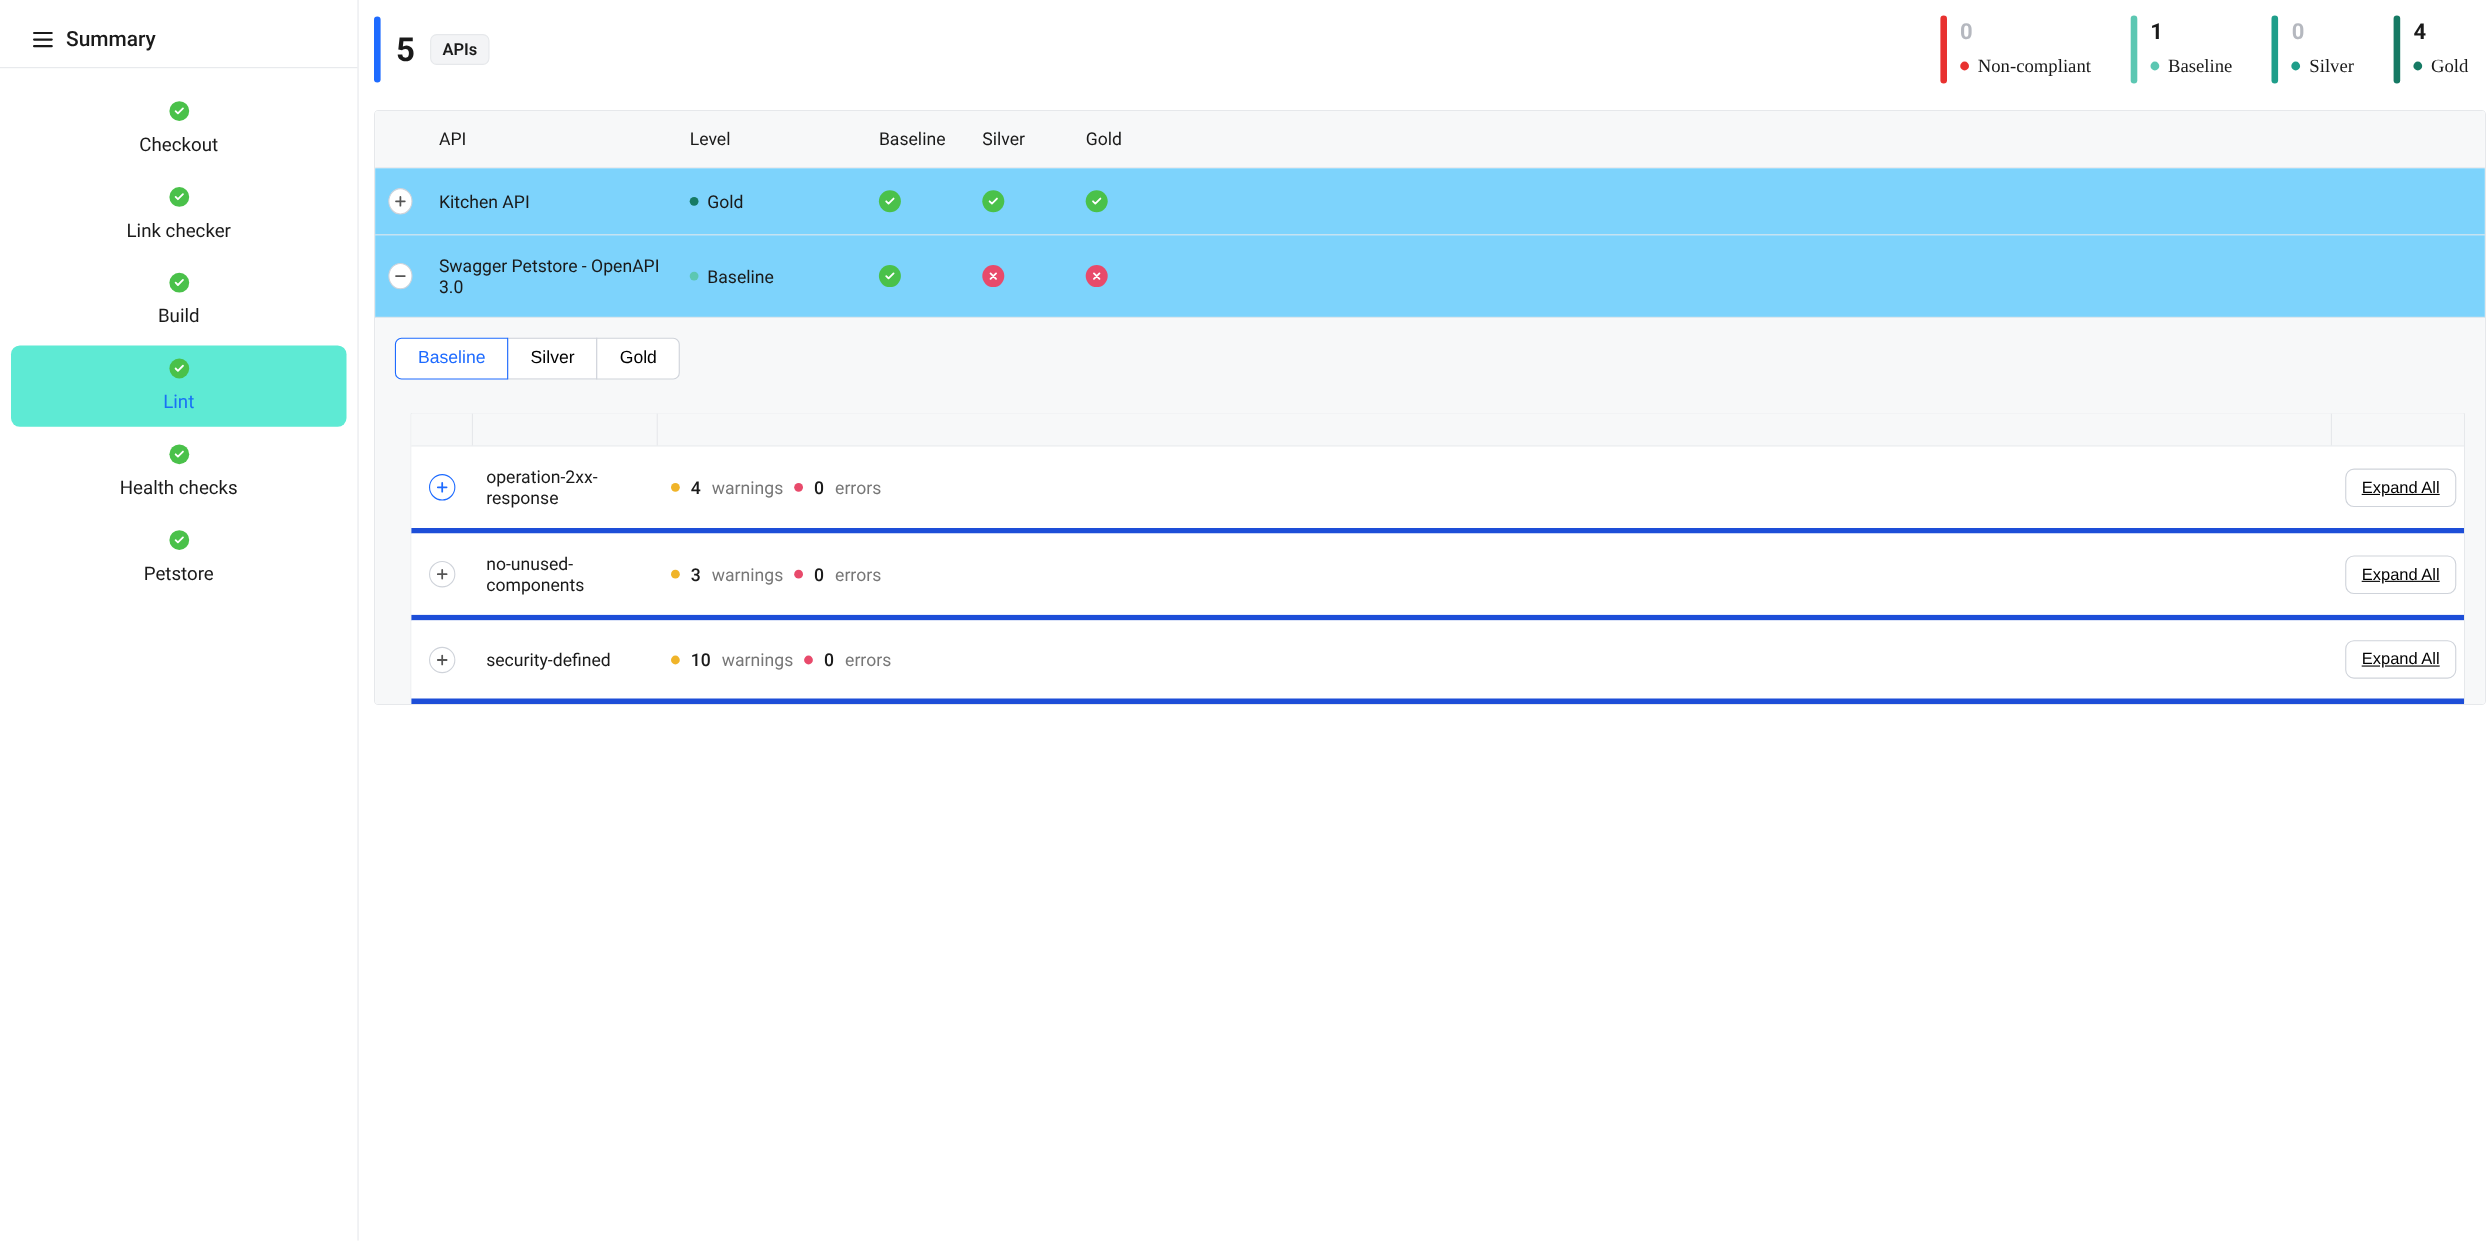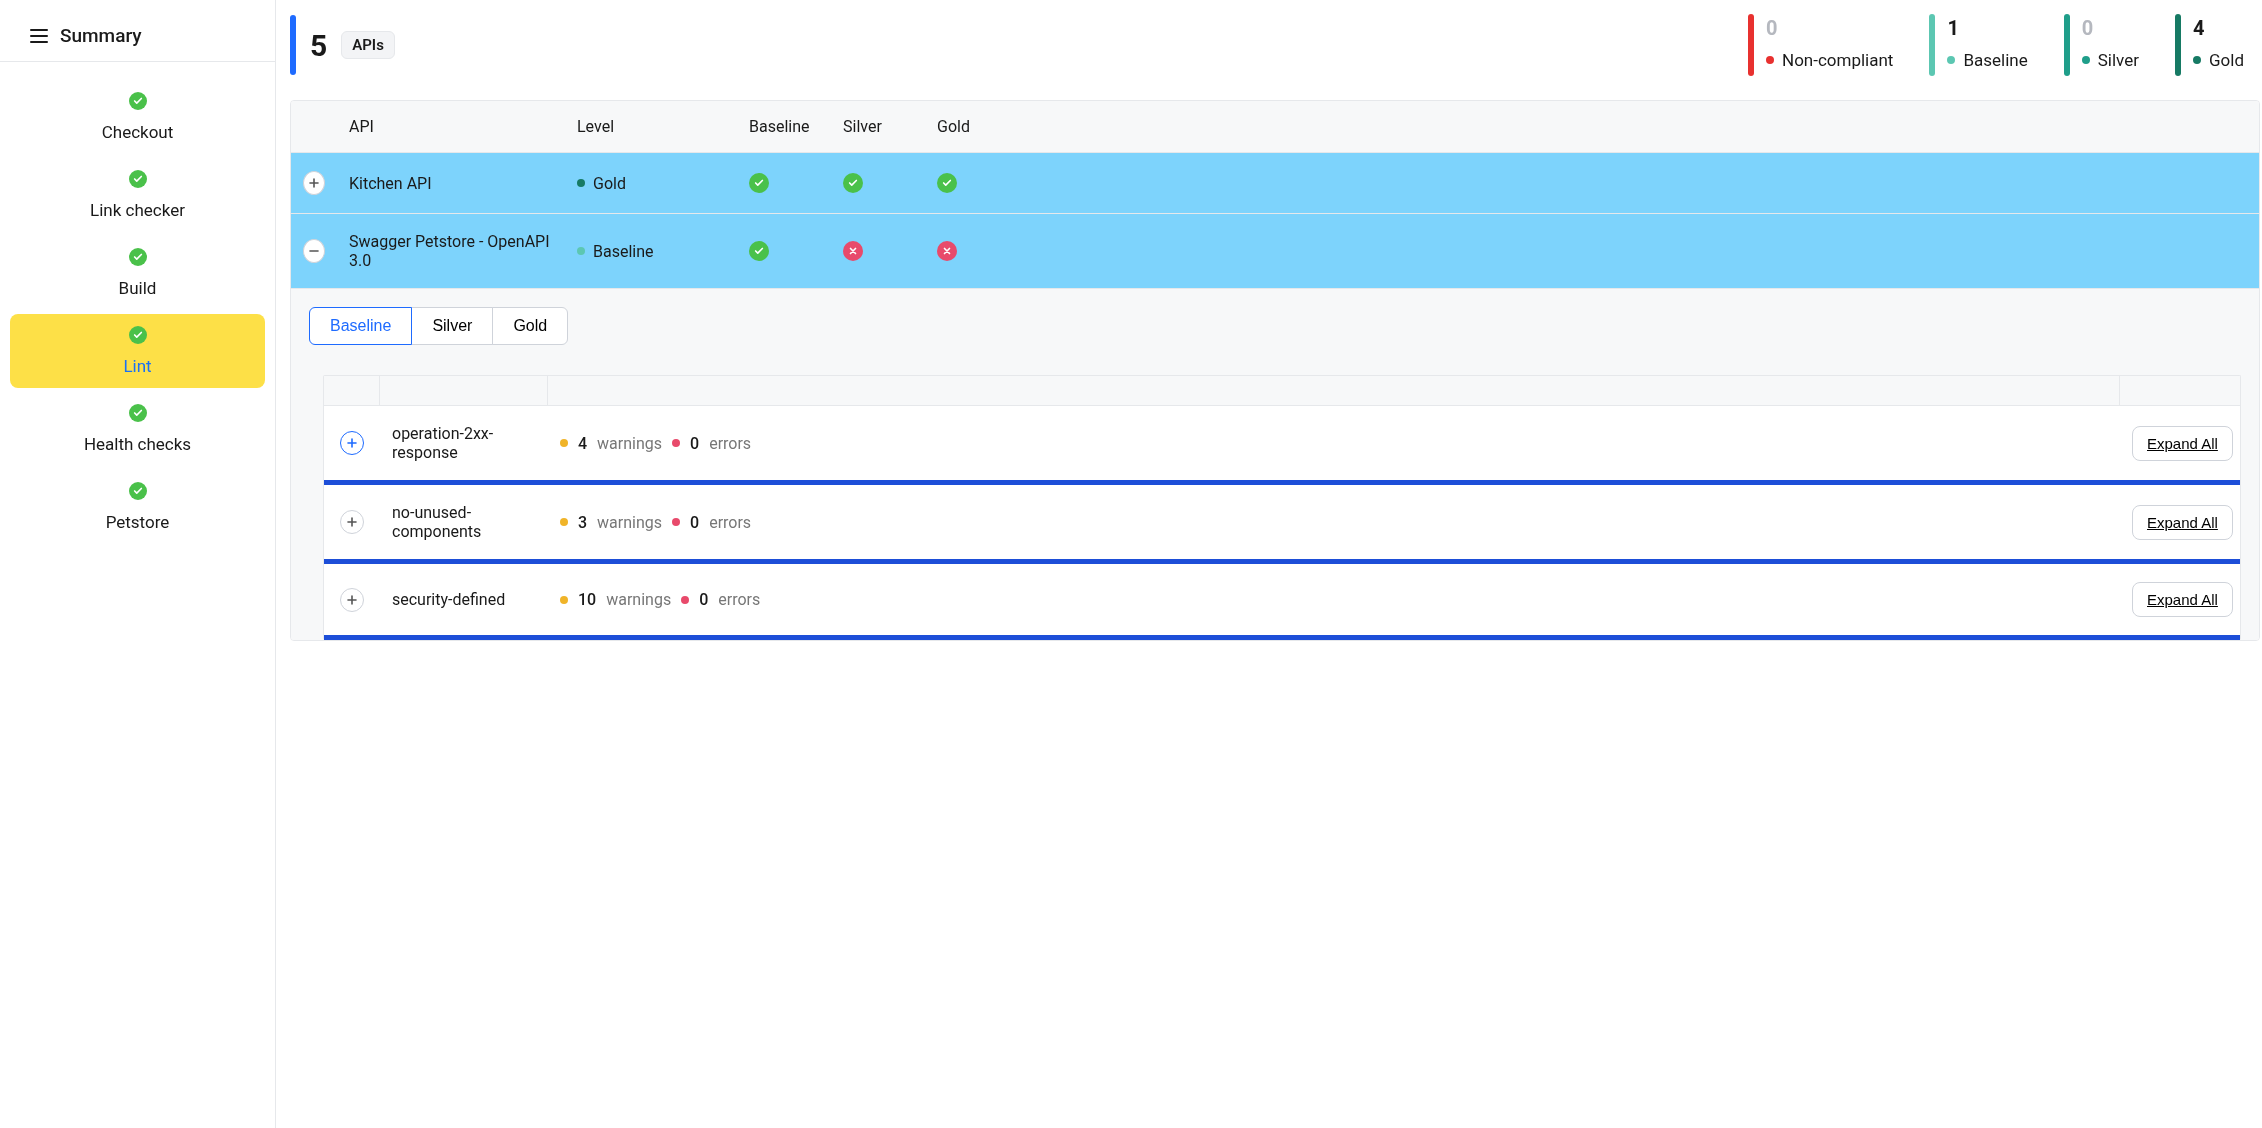--- a/index.html
+++ b/index.html
@@ -1,45 +1,45 @@
 <!DOCTYPE html>
 <html><head>
 <meta charset="utf-8">
 <style>
   * { box-sizing: border-box; margin: 0; padding: 0; }
   body { font-family: -apple-system, BlinkMacSystemFont, "Segoe UI", Roboto, Helvetica, Arial, sans-serif; background: #fff; color: #1a1a1a; }
   .app { display: flex; width: 100%; min-height: 100vh; }
 
   
-  .sidebar { width: 276px; border-right: 1px solid #e6e8eb; padding-top: 10px; }
+  .sidebar { width: 326px; border-right: 1px solid #e6e8eb; padding-top: 10px; }
   .sidebar-header { display: flex; align-items: center; gap: 12px; padding: 14px 30px; border-bottom: 1px solid #e6e8eb; font-size: 19px; font-weight: 500; }
   .hamburger { display: flex; flex-direction: column; gap: 4px; cursor: pointer; }
   .hamburger span { display: block; width: 18px; height: 2px; background: #1a1a1a; border-radius: 1px; }
   .sidebar-nav { padding: 18px 10px; display: flex; flex-direction: column; gap: 4px; }
   .nav-item { display: flex; align-items: center; gap: 12px; padding: 12px 20px; border-radius: 8px; font-size: 17px; cursor: pointer; flex-direction: column; }
-  .nav-item.active { background: #fde047; color: #1971f5; }
+  .nav-item.active { background: #5eead4; color: #1971f5; }
   .check-badge { width: 18px; height: 18px; border-radius: 50%; background: #4ac14a; display: flex; align-items: center; justify-content: center; flex-shrink: 0; }
   .check-badge svg { width: 10px; height: 10px; }
 
   
   .main { flex: 1; padding: 14px 0 0 14px; }
 
   
   .stats { display: flex; align-items: stretch; gap: 0; margin-bottom: 24px; }
   .stat-total { display: flex; align-items: center; gap: 14px; padding: 0 20px 0 0; }
   .stat-total .bar { width: 6px; height: 60px; border-radius: 3px; background: #1e6bff; }
   .stat-total .num { font-size: 30px; font-weight: 700; }
   .stat-total .chip { background: #f3f4f6; border: 1px solid #e6e8eb; border-radius: 6px; padding: 4px 10px; font-size: 15px; font-weight: 600; }
   .stat-spacer { flex: 1; }
   .stat { display: flex; align-items: flex-start; gap: 12px; padding: 0 18px; }
   .stat .bar { width: 6px; height: 62px; border-radius: 3px; }
   .stat .content { display: flex; flex-direction: column; gap: 10px; padding-top: 2px; }
   .stat .content .num { font-size: 20px; font-weight: 700; color: #1a1a1a; }
   .stat .content .num.muted { color: #b5b8bf; }
-  .stat .content .label-row { display: flex; align-items: center; gap: 8px; font-size: 17px; }
+  .stat .content .label-row { display: flex; align-items: center; gap: 8px; font-size: 17px; font-family: Liberation Serif, serif; }
   .dot { width: 8px; height: 8px; border-radius: 50%; display: inline-block; }
 
   
   .table-wrap { border: 1px solid #e6e8eb; border-radius: 4px; overflow: hidden; margin-right: 2px; }
   .thead { display: grid; grid-template-columns: 46px 228px 172px 94px 94px 82px; background: #f7f8f9; border-bottom: 1px solid #e6e8eb; }
   .thead .th { padding: 16px 12px; font-weight: 400; font-size: 16px; }
   .trow { display: grid; grid-template-columns: 46px 228px 172px 94px 94px 82px; border-bottom: 1px solid #e6e8eb; align-items: center; background: #7dd3fc; }
   .trow:last-child { border-bottom: none; }
   .td { padding: 18px 12px; font-size: 16px; display: flex; align-items: center; gap: 8px; }
   .expander-cell { justify-content: center; }

